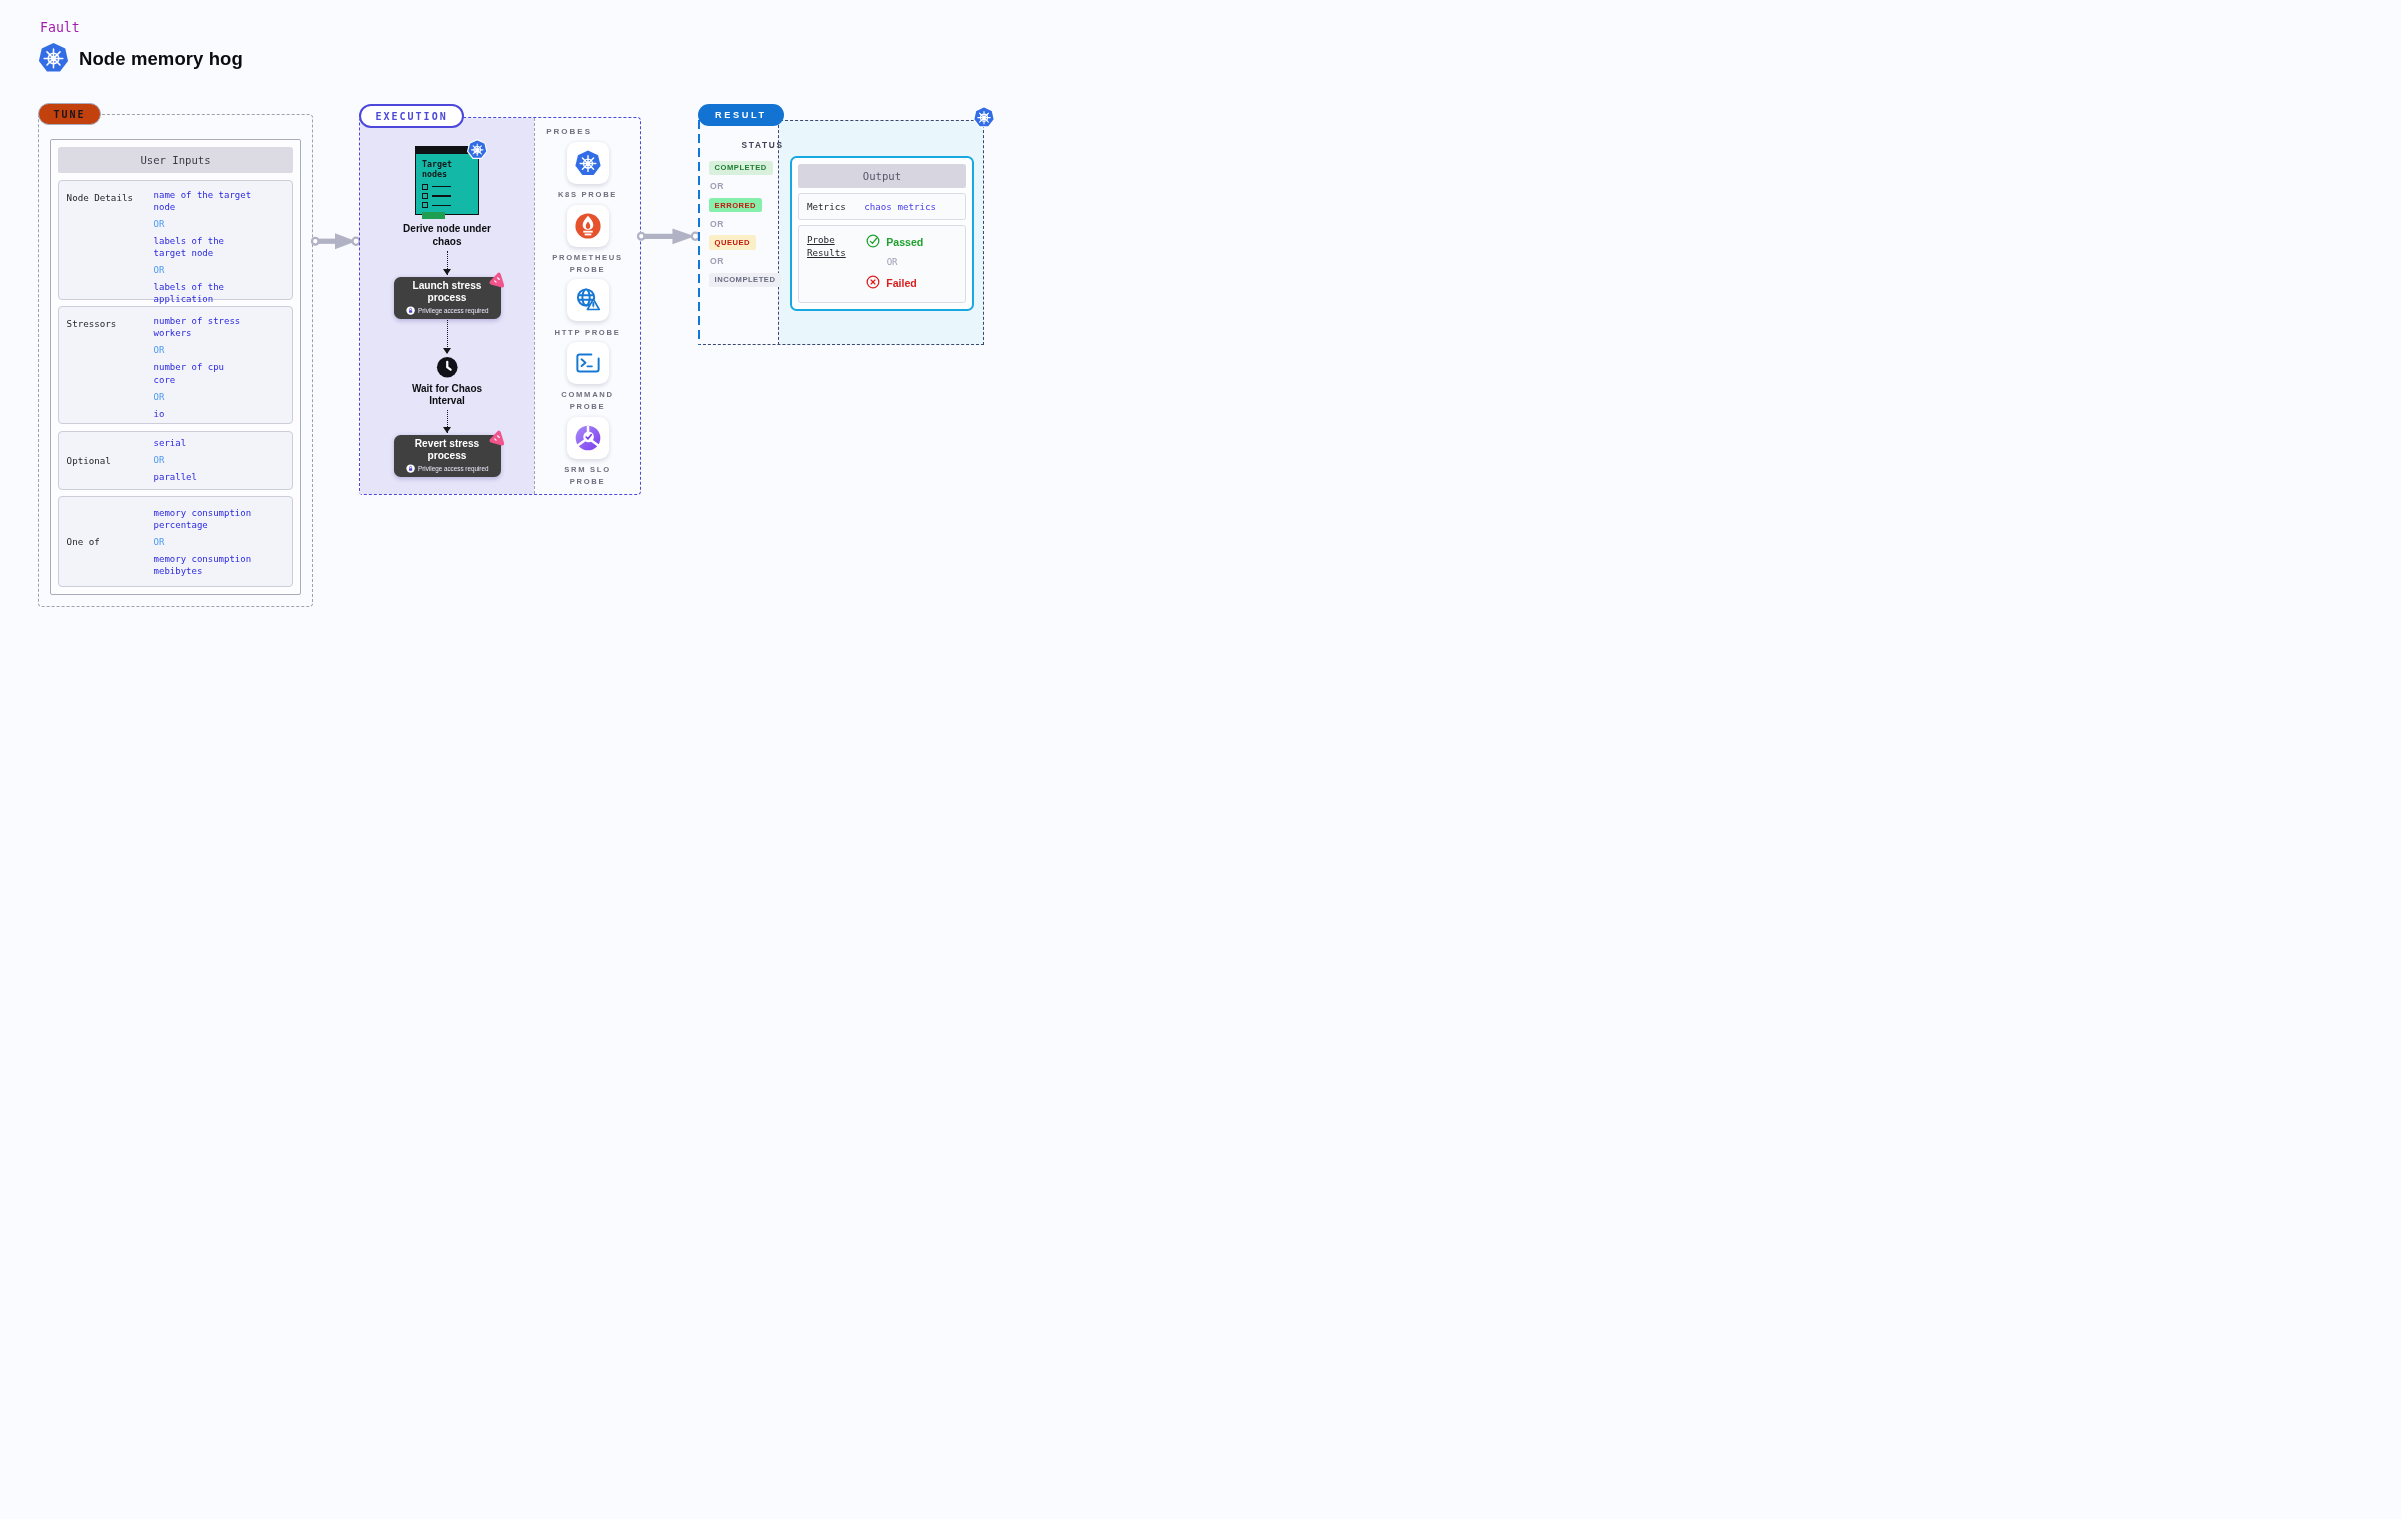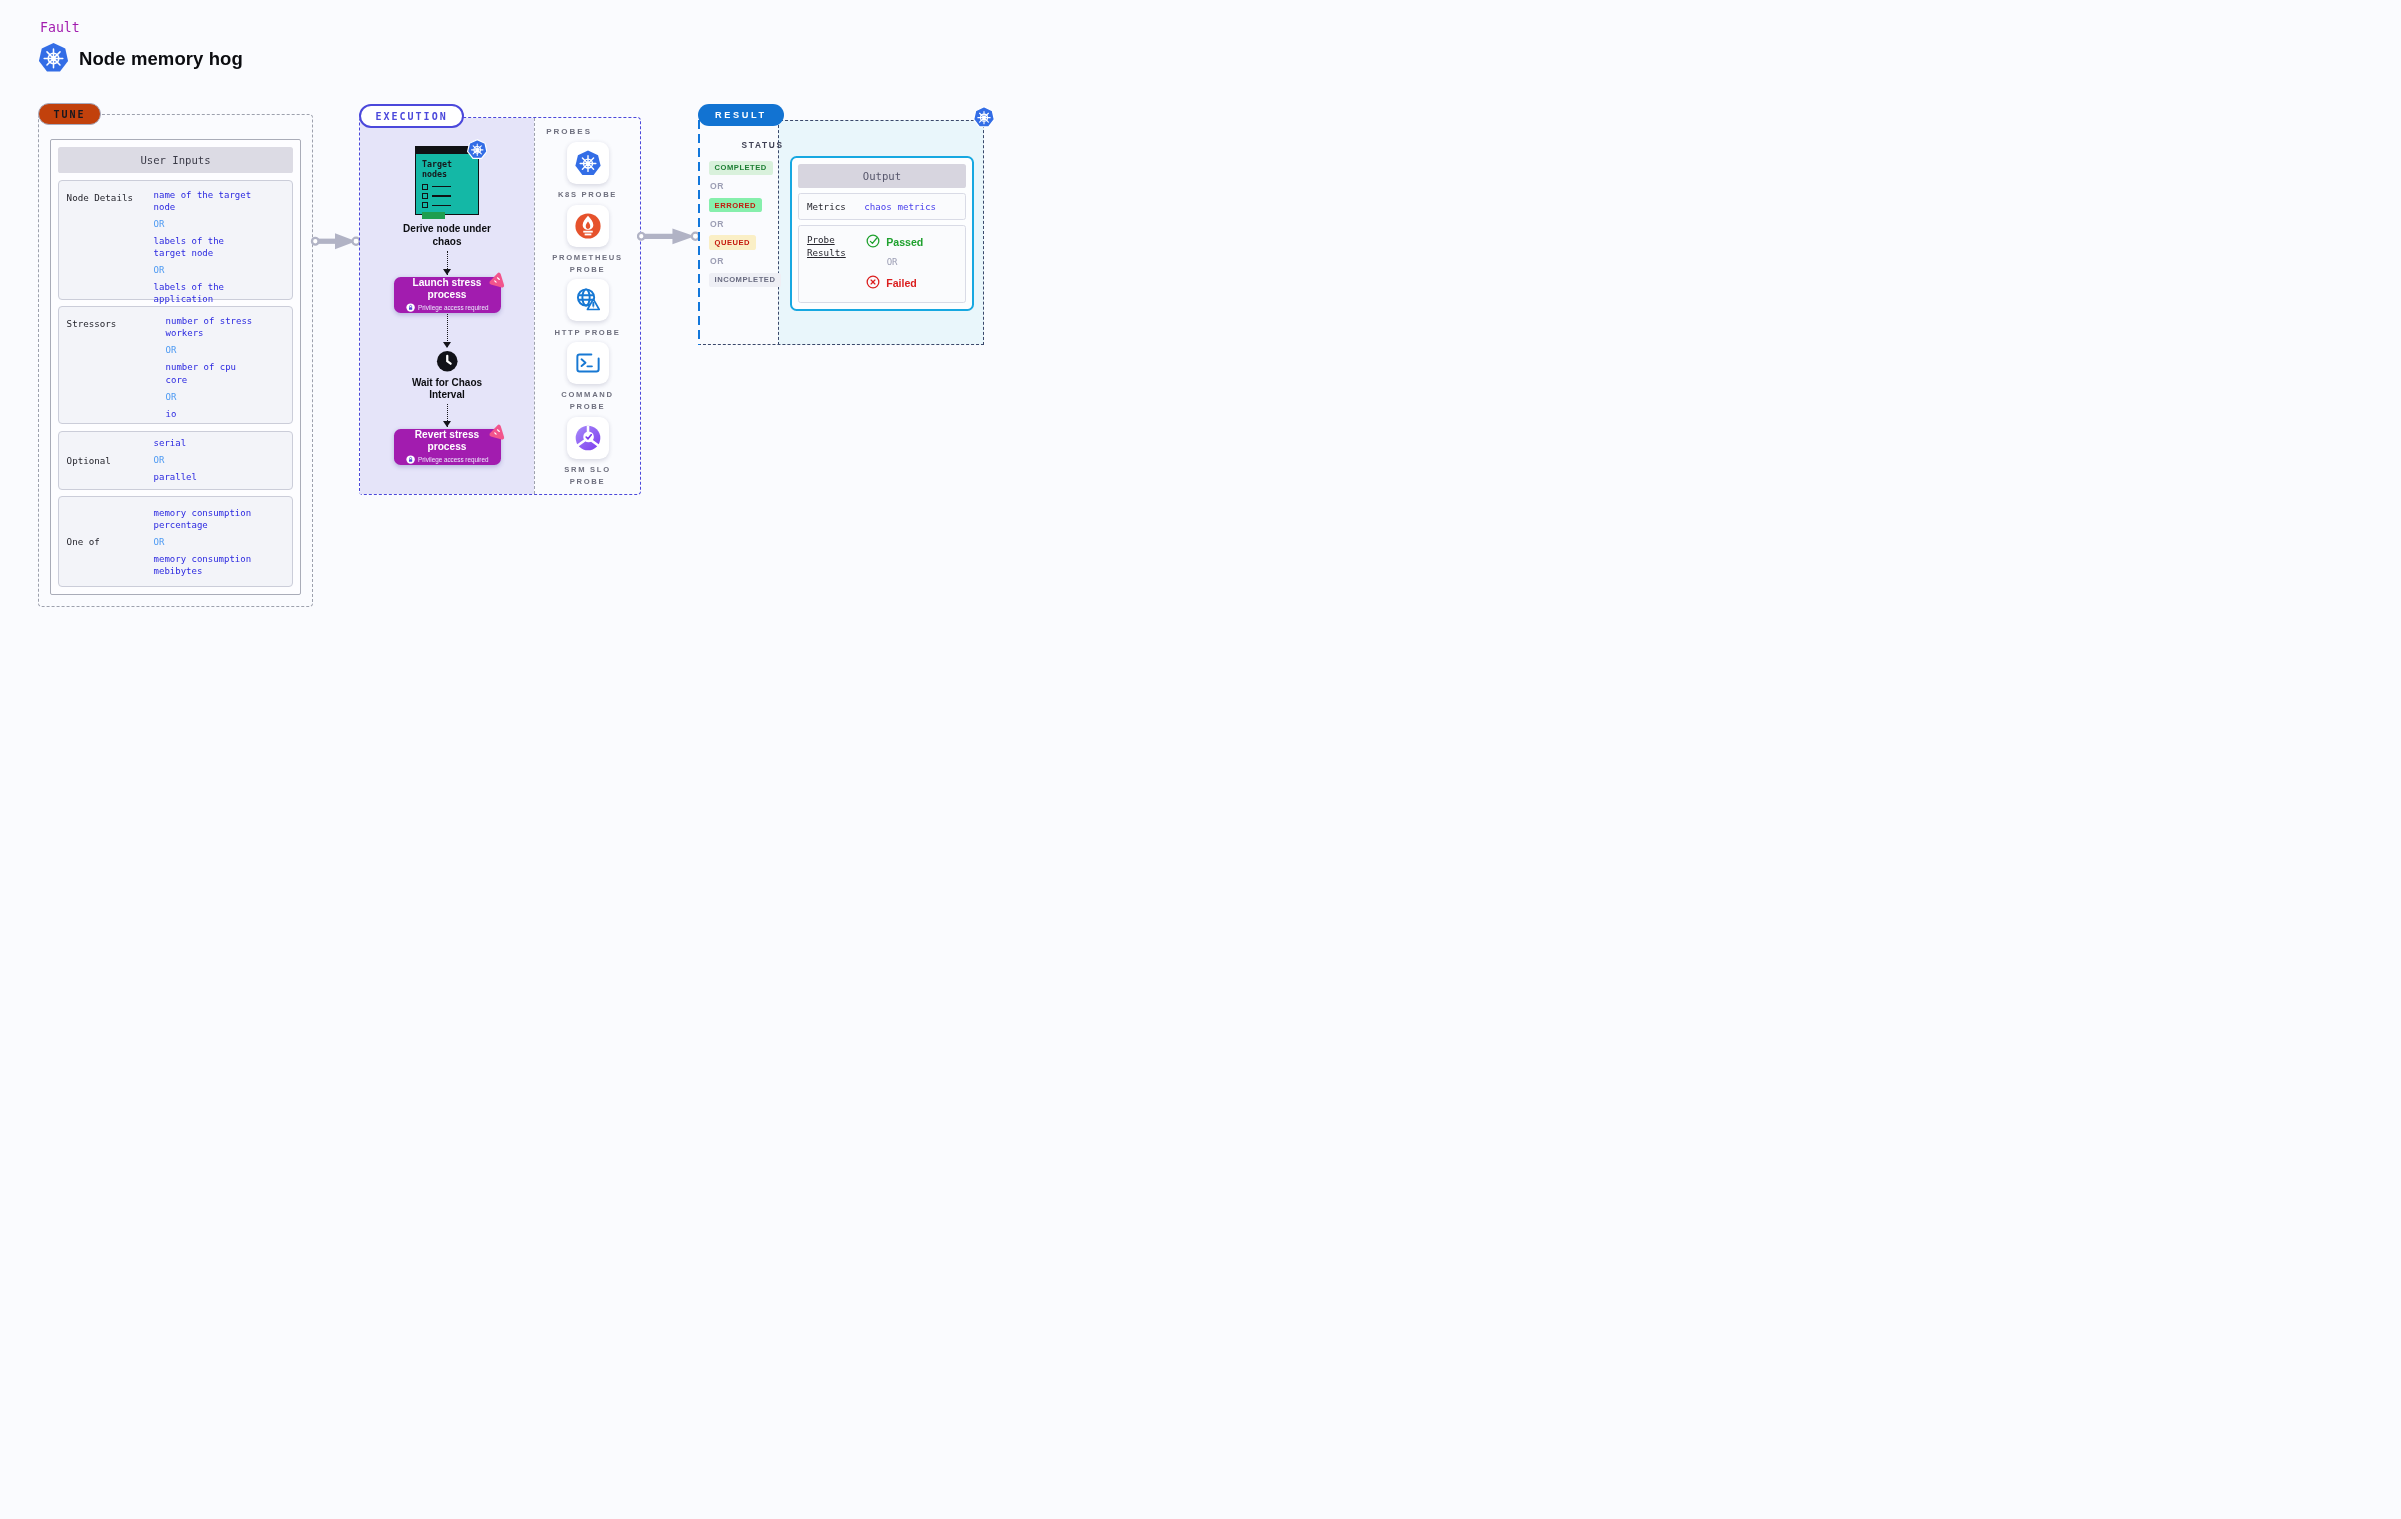--- a/index.html
+++ b/index.html
@@ -30,21 +30,21 @@
   .ui-row { background:#f3f4f9; border:0.7px solid #cbcdd9; border-radius:4px; padding:8px 8px;
             display:flex; }
   .ui-row.top { align-items:flex-start; }
   .ui-row.top .row-label { padding-top:3.3px; }
   .ui-row.center { align-items:center; }
   .row-label { width:87px; flex:none; font-family:"DejaVu Sans Mono",monospace; font-size:9.2px; color:#26262e; }
   .row-values { flex:1; }
   .val { font-family:"DejaVu Sans Mono",monospace; font-size:9px; line-height:1.35; color:#2b28e0;
          white-space:pre-line; }
   .or-blue { font-family:"DejaVu Sans Mono",monospace; font-size:9px; color:#4d9af3; margin:6px 0; }
-  .r1 { height:120px; } .r2 { height:118px;gap:12px; } .r3 { height:59px; } .r4 { flex:1; }
+  .r1 { height:120px; } .r2 { height:118px; } .r3 { height:59px; } .r4 { flex:1; }
 
   
   .h-arrow { position:absolute; }
   .v-arrow { width:0; border-left:1.7px dotted #15151a; position:relative; }
   .v-arrow::after { content:""; position:absolute; bottom:-0.7px; left:-4.6px; width:0; height:0;
         border-left:4px solid transparent; border-right:4px solid transparent; border-top:6px solid #15151a; }
 
   
   .exec-box { position:absolute; left:359px; top:117px; width:282px; height:378px;
               border:1.3px dashed #4b48db; border-radius:4px; }
@@ -60,21 +60,21 @@
   .target-title { font-family:"DejaVu Sans Mono",monospace; font-weight:bold; font-size:8.3px;
                   line-height:1.25; color:#17181c; margin-bottom:4px; }
   .chk-row { display:flex; align-items:center; gap:4px; margin-bottom:3.3px; }
   .chk { width:6px; height:6px; border:1.1px solid #101114; }
   .chk-line { width:18.5px; height:1.5px; background:#101114; }
   .target-green { width:22.5px; height:7.3px; background:#1e9e50; margin-top:2px; }
   .target-k8s { position:absolute; right:-9.2px; top:-8px; width:20.5px; height:20.5px; }
   .step-label { font-size:10px; font-weight:800; color:#0c0d11; text-align:center; line-height:1.25; }
   .derive { width:106px; }
   .wait { width:79px; margin-top:4px; }
-  .chaos-btn { position:relative; width:107px; height:36px; background:#a21caf; border-radius:6.6px;
+  .chaos-btn { position:relative; width:107px; height:42px; background:#404040; border-radius:6.6px;
                display:flex; flex-direction:column; align-items:center; justify-content:center;
                box-shadow:0 1.3px 4px rgba(50,45,140,.25); }
   .chaos-btn .btn-title { color:#ffffff; font-size:10.2px; font-weight:800; line-height:1.15;
                           text-align:center; width:79px; }
   .btn-sub { display:flex; align-items:center; gap:3.3px; margin-top:2px; }
   .btn-sub svg { width:9.2px; height:9.2px; }
   .btn-sub span { color:#eceafc; font-size:6.3px; }
   .litmus { position:absolute; right:-5.3px; top:-6.6px; width:18px; height:18px; transform:rotate(8deg); }
   .clock-wrap { width:22.5px; height:22.5px; margin-top:1.3px; }
 

